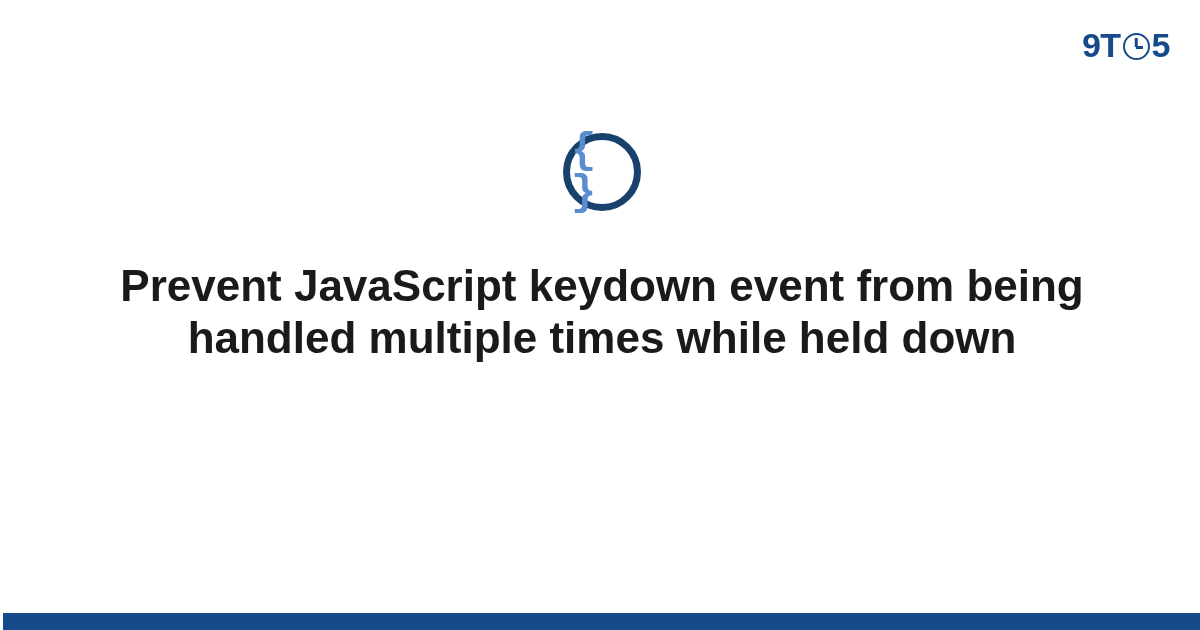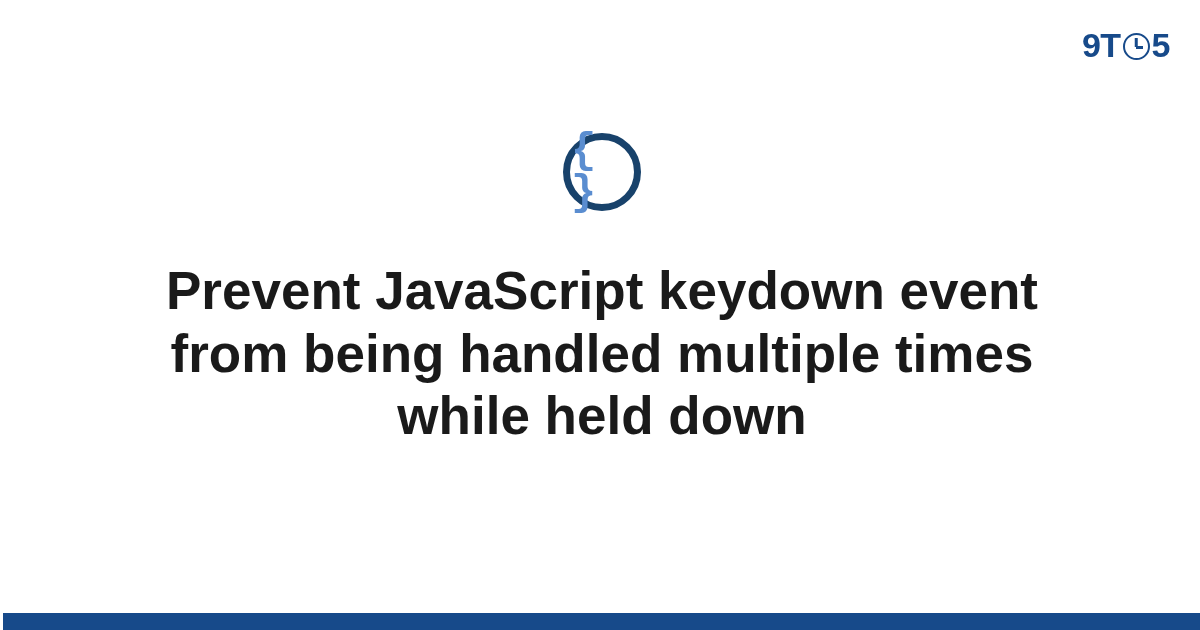--- a/index.html
+++ b/index.html
@@ -89,21 +89,21 @@
     }
     .braces {
       font-size: 42px;
       font-weight: bold;
       color: #5a8dd0;
       letter-spacing: 2px;
       font-family: 'Courier New', monospace;
       line-height: 1;
     }
     .title {
-      font-size: 53px;
+      font-size: 44px;
       font-weight: bold;
       color: #1a1a1a;
       text-align: center;
       line-height: 1.18;
       max-width: 1080px;
       padding: 0 40px;
     }
     .bottom-bar {
       position: absolute;
       bottom: 0;

